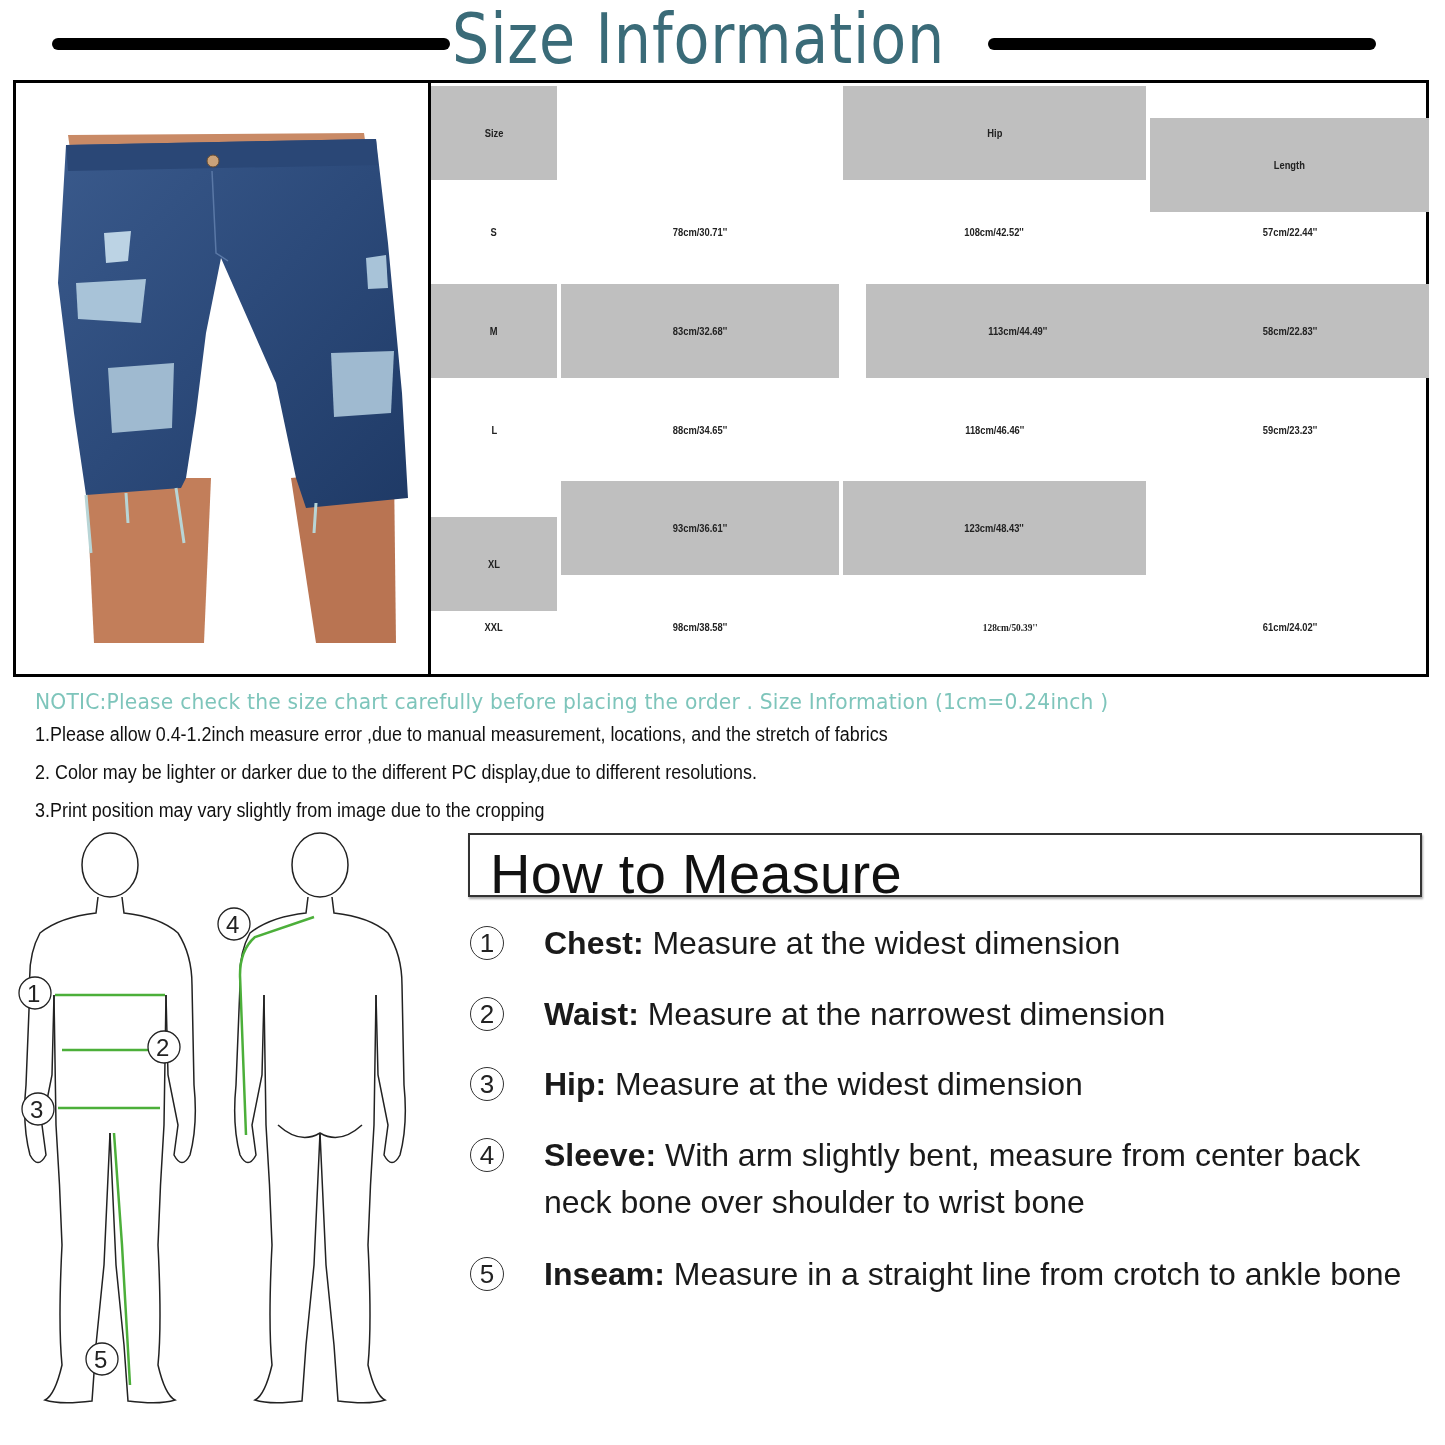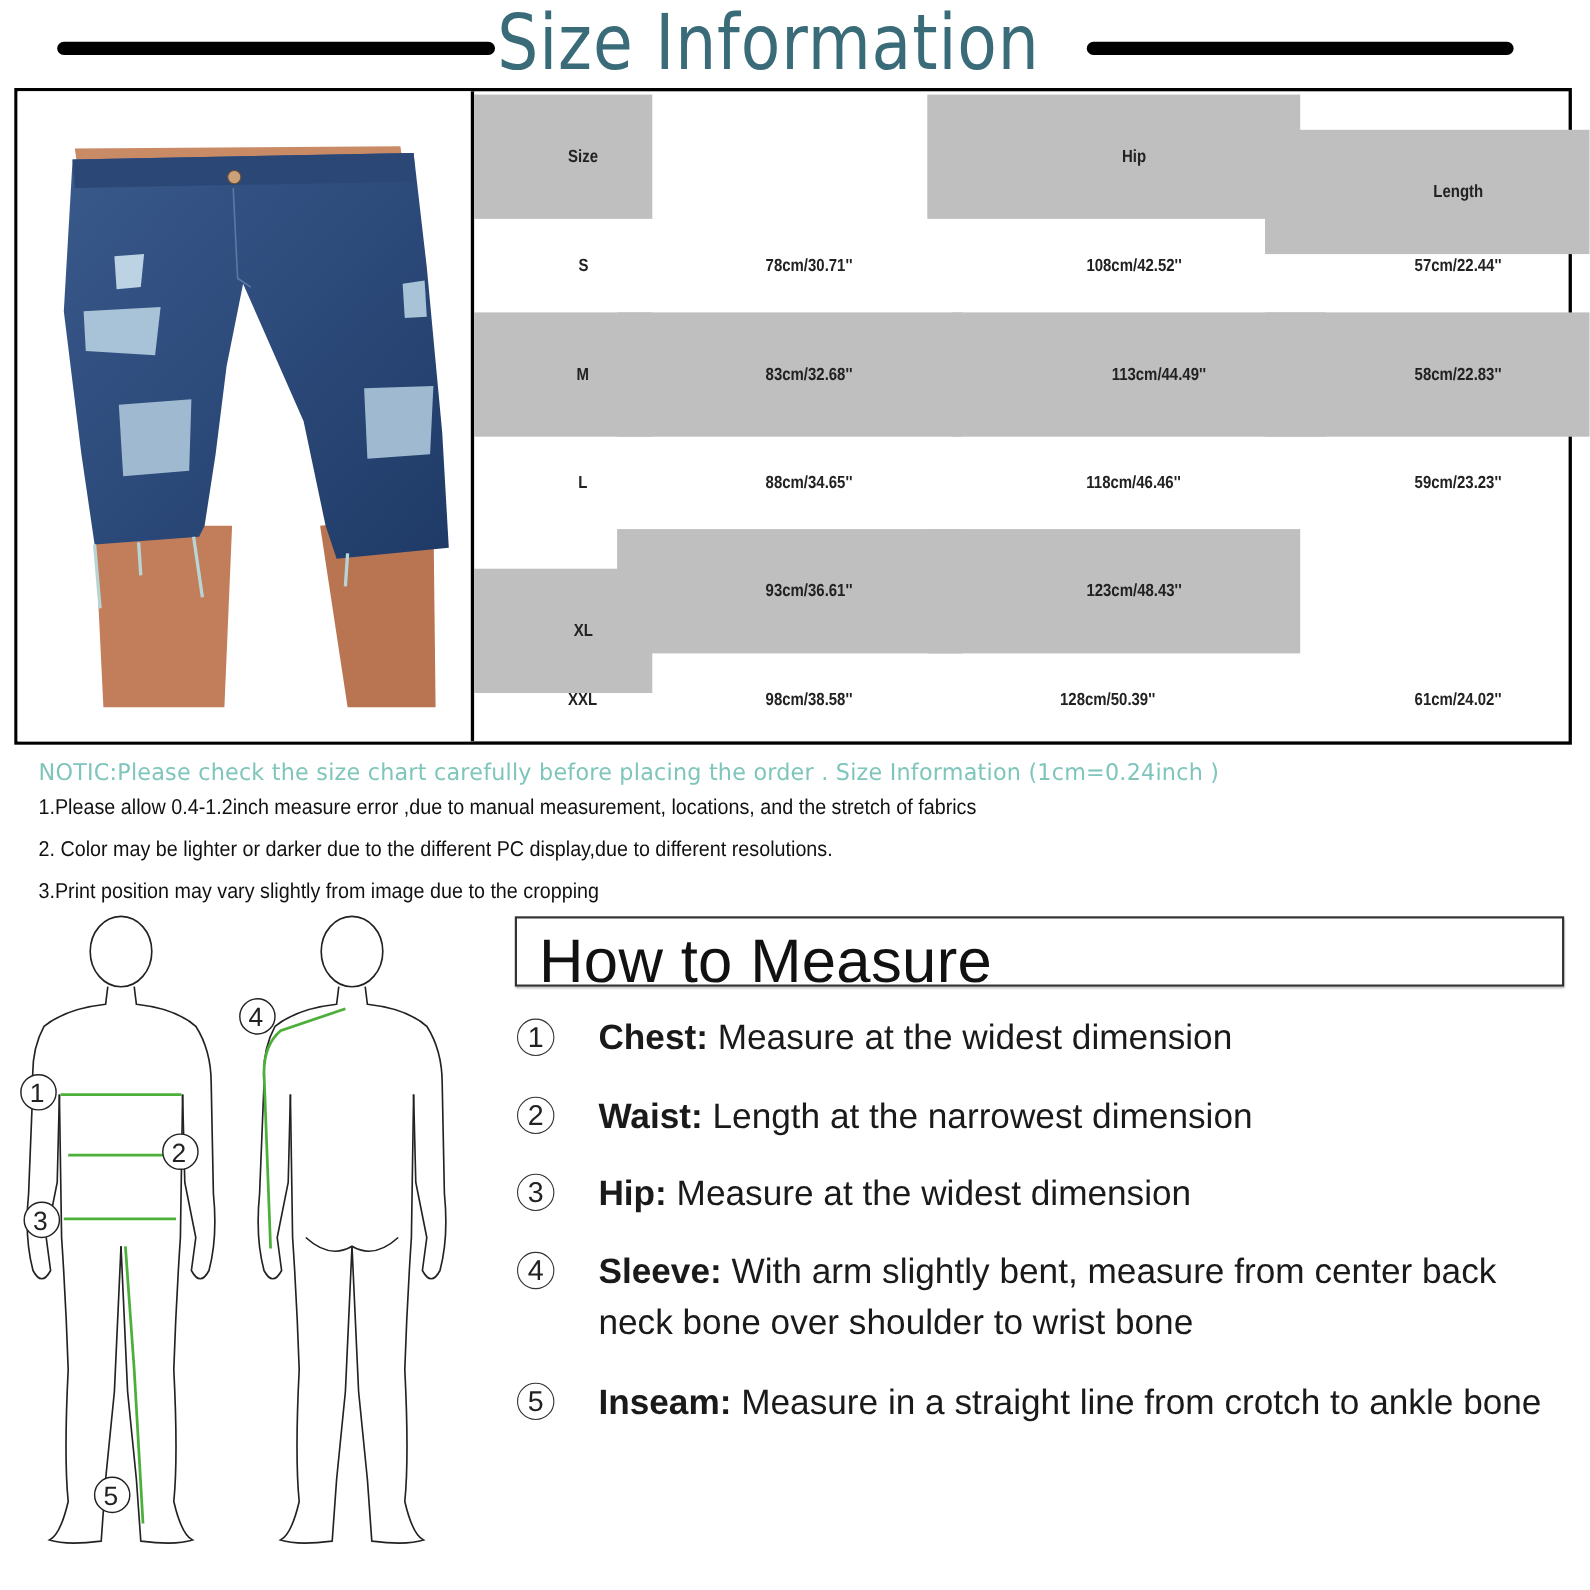--- a/index.html
+++ b/index.html
@@ -7,21 +7,21 @@
 
   
   .hdr-line{position:absolute;height:12px;background:#000;border-radius:6px;top:38px;}
   .hdr-title{position:absolute;left:452px;top:-6px;font-family:"DejaVu Sans",sans-serif;font-size:70px;color:#3a6b78;letter-spacing:1px;transform:scaleX(0.84);transform-origin:left top;white-space:nowrap;line-height:90px;}
 
   
   .frame{position:absolute;left:13px;top:80px;width:1416px;height:597px;border:3px solid #000;box-sizing:border-box;}
   .photo-cell{position:absolute;left:0;top:0;width:412px;height:591px;border-right:3px solid #000;box-sizing:content-box;background:#fff;}
   .table{position:absolute;left:415px;top:0;width:995px;height:591px;}
   .row{position:absolute;left:0;width:995px;height:97px;}
-  .cell{position:absolute;top:0;height:113px;display:flex;align-items:center;justify-content:center;font-family:"Liberation Sans",sans-serif;font-weight:bold;font-size:16px;color:#222;transform-origin:center;padding-left:36px;}
+  .cell{position:absolute;top:0;height:94px;display:flex;align-items:center;justify-content:center;font-family:"Liberation Sans",sans-serif;font-weight:bold;font-size:11px;color:#222;transform-origin:center;}
   .cell span{display:inline-block;transform:scaleX(0.85);}
   .row.gray .cell{background:#bfbfbf;}
 
   
   .notice{position:absolute;left:35px;top:690px;font-family:"DejaVu Sans",sans-serif;font-size:21px;color:#7ec5bb;white-space:nowrap;transform:scaleX(0.965);transform-origin:left top;letter-spacing:0.2px;}
   .note{position:absolute;left:35px;font-family:"Liberation Sans",sans-serif;font-size:19.5px;color:#111;white-space:nowrap;transform:scaleX(0.92);transform-origin:left top;}
 
   
   .htm-box{position:absolute;left:468px;top:833px;width:954px;height:64px;border:2px solid #333;box-sizing:border-box;box-shadow:1px 2px 2px rgba(0,0,0,0.35);}
   .htm-title{position:absolute;left:20px;top:6px;font-family:"Liberation Sans",sans-serif;font-weight:normal;font-size:56px;color:#111;letter-spacing:0.3px;}
@@ -143,21 +143,21 @@
         </div>
     </div>
 
     <div class="row" style="top:497px;">
       <div class="cell" style="left:0;width:126px;">
           <span>XXL</span>
         </div>
       <div class="cell" style="left:130px;width:278px;">
           <span>98cm/38.58''</span>
         </div>
-      <div class="cell" style="left:388px;width:303px;">
+      <div class="cell" style="left:428px;width:303px;font-family:Liberation Serif, serif;">
           <span>128cm/50.39''</span>
         </div>
       <div class="cell" style="left:719px;width:279px;">
           <span>61cm/24.02''</span>
         </div>
     </div>
   </div>
 </div>
 
 <div class="notice">NOTIC:Please check the size chart carefully before placing the order . Size Information (1cm=0.24inch )</div>
@@ -211,21 +211,21 @@
 <div class="htm-box">
   <div class="htm-title">How to Measure</div>
 </div>
 
 <div class="step" style="top:926px;">
   <div class="step-num">1</div>
   <div class="step-text"><b>Chest:</b><span> Measure at the widest dimension</span></div>
 </div>
 <div class="step" style="top:997px;">
   <div class="step-num">2</div>
-  <div class="step-text"><b>Waist:</b><span> Length at the narrowest dimension</span></div>
+  <div class="step-text"><b>Waist:</b><span> Measure at the narrowest dimension</span></div>
 </div>
 <div class="step" style="top:1067px;">
   <div class="step-num">3</div>
   <div class="step-text"><b>Hip:</b><span> Measure at the widest dimension</span></div>
 </div>
 <div class="step" style="top:1138px;">
   <div class="step-num">4</div>
   <div class="step-text"><b>Sleeve:</b><span> With arm slightly bent, measure from center back neck bone over shoulder to wrist bone</span></div>
 </div>
 <div class="step" style="top:1257px;">

